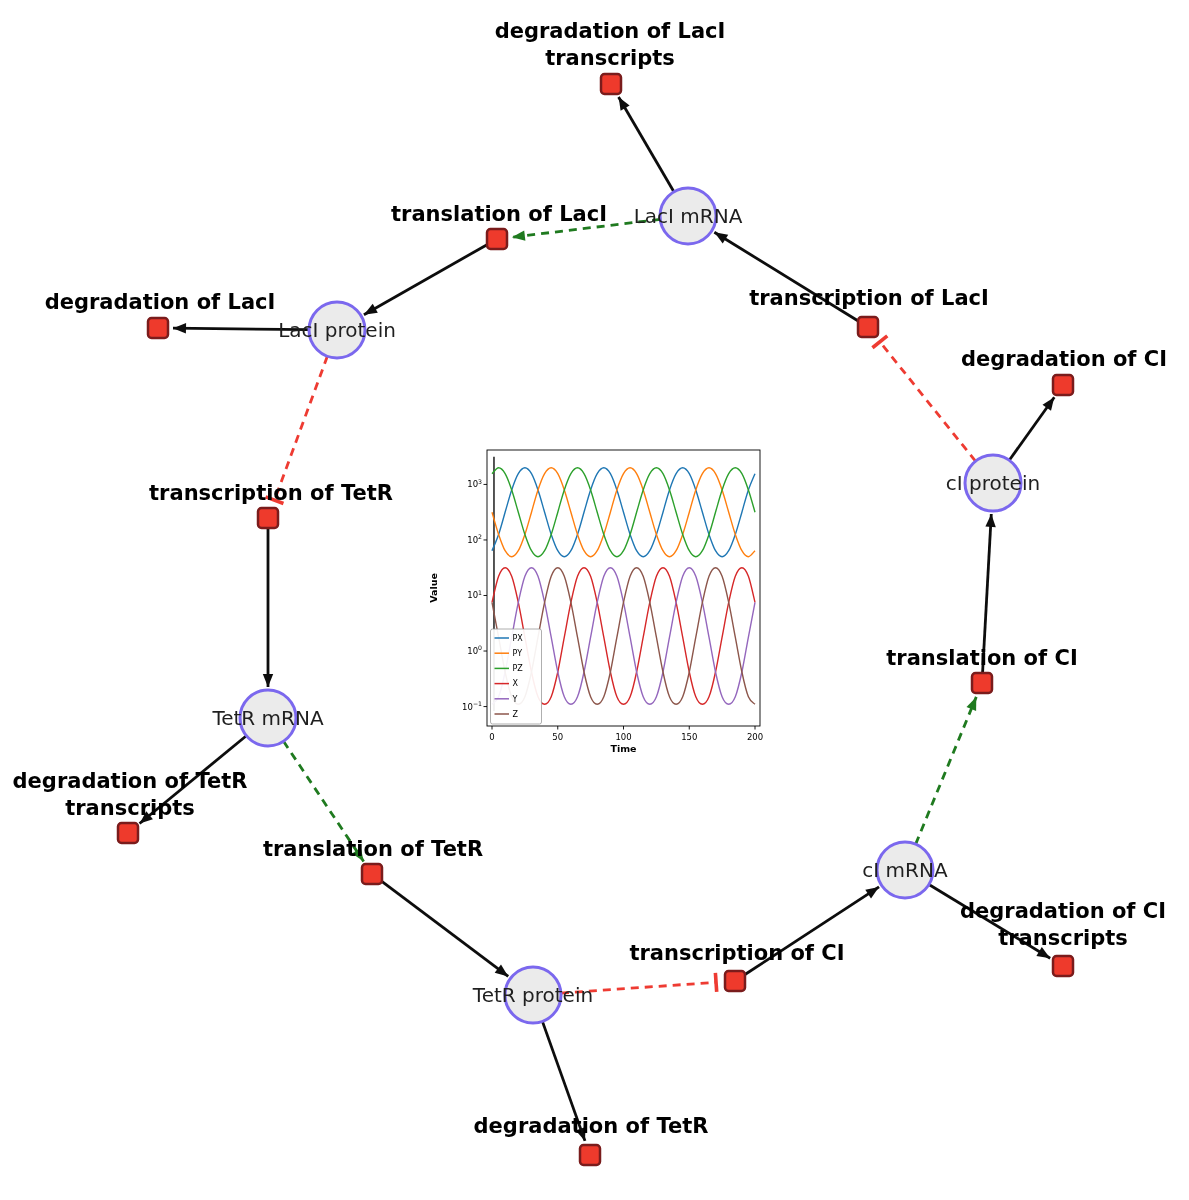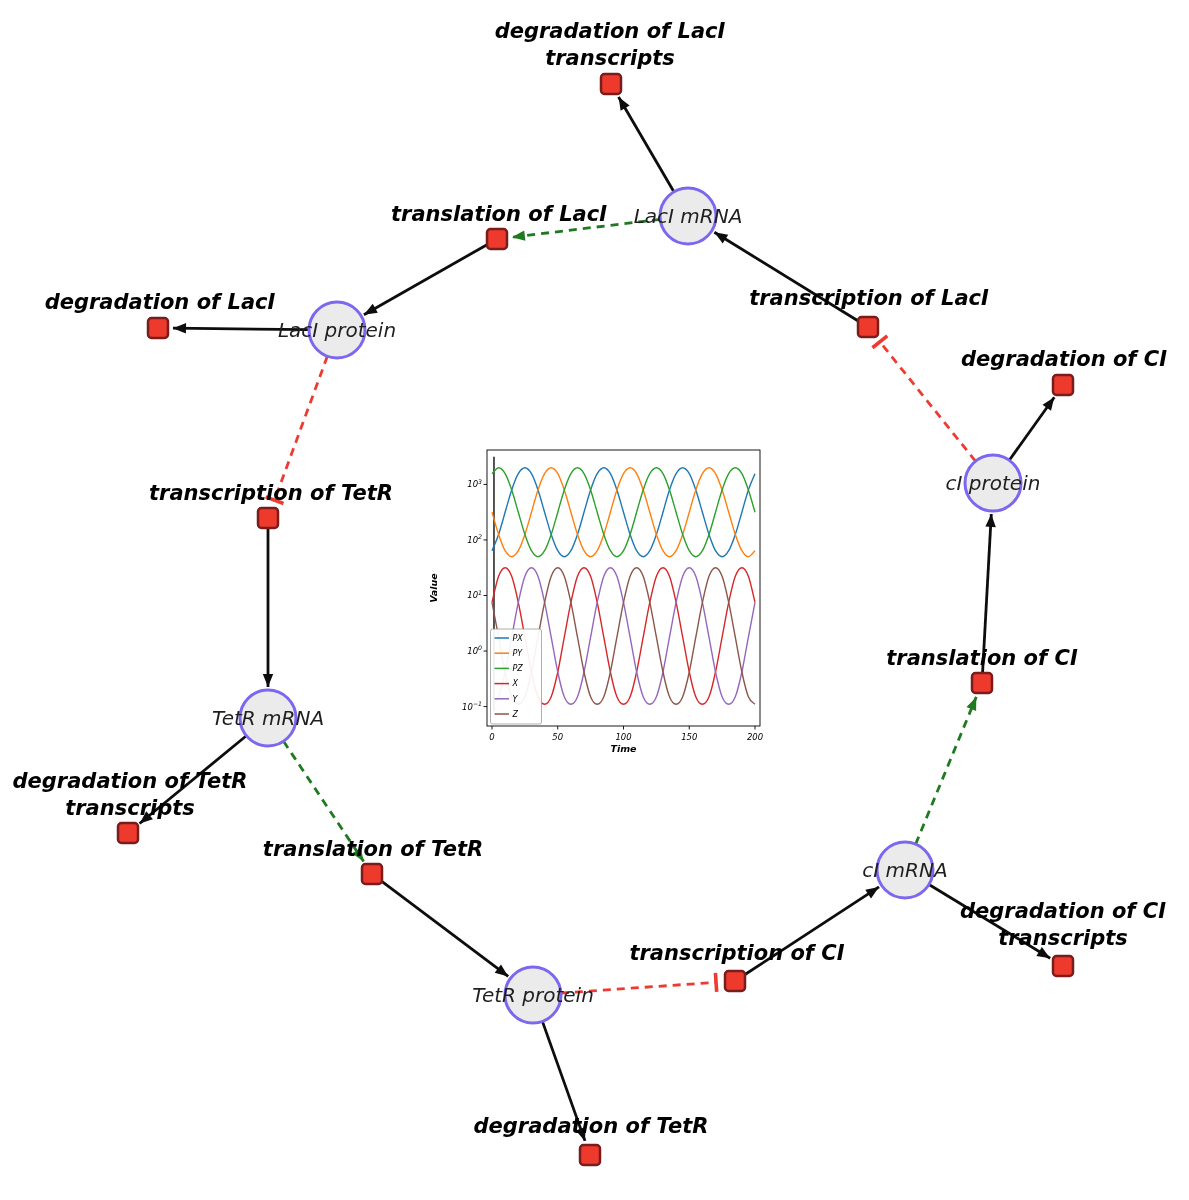--- a/index.html
+++ b/index.html
@@ -1,16 +1,16 @@
 <!DOCTYPE html>
 <html><head>
 <meta charset="utf-8">
 <style>
   html,body{margin:0;padding:0;background:#ffffff;}
-  .canvas{position:relative;width:1189px;height:1200px;background:#ffffff;overflow:hidden;font-style:italic;}
+  .canvas{position:relative;width:1189px;height:1200px;background:#ffffff;overflow:hidden;}
   svg{display:block;}
   svg text{font-family:"DejaVu Sans","Liberation Sans",sans-serif;}
 </style>
 </head>
 <body>
 
 <div class="canvas">
   <svg id="fig" width="1189" height="1200" viewBox="0 0 1189 1200">
     <g id="edges-layer">
         <line x1="673.8916112853256" y1="191.81419077484387" x2="618.5580653828613" y2="96.9566835134765" stroke="#0d0d0d" stroke-width="2.8"></line>

